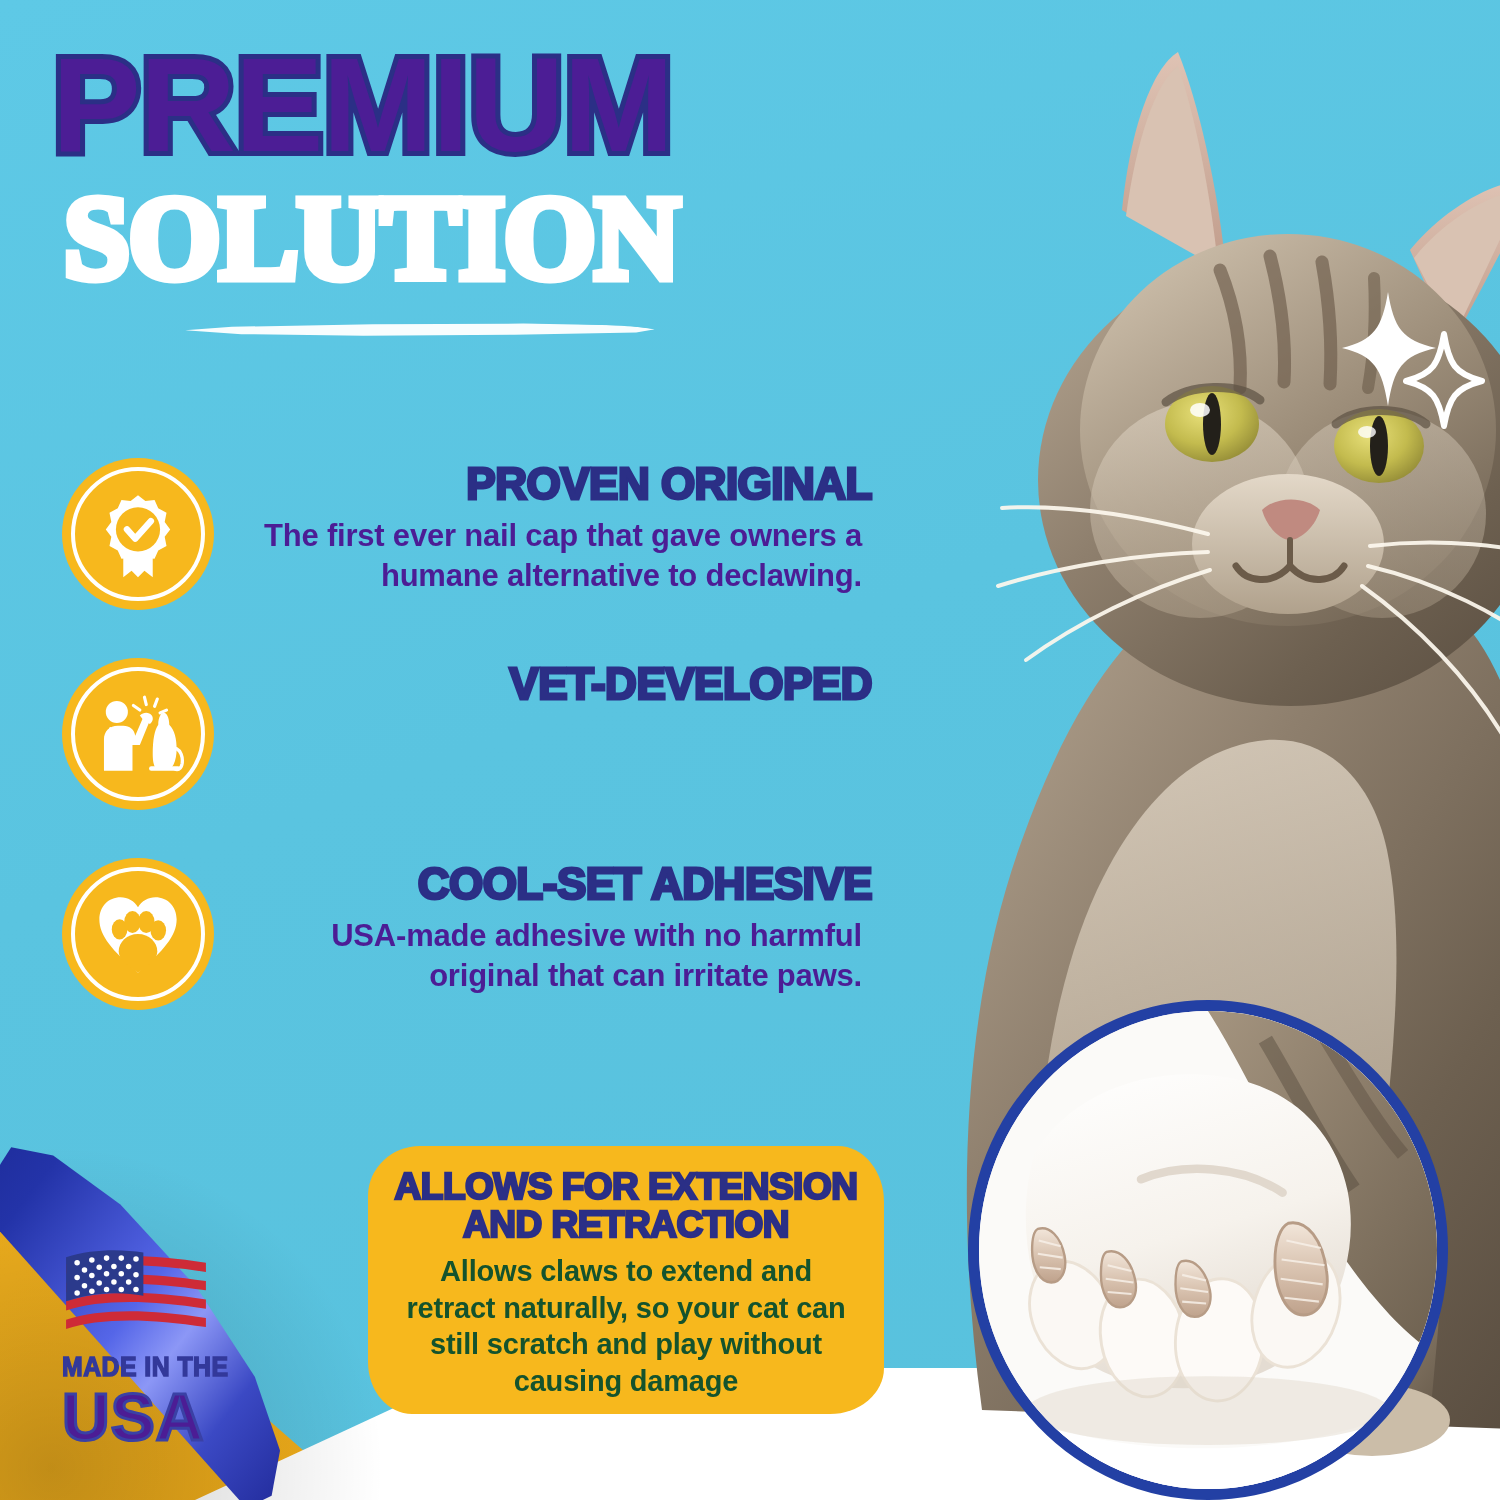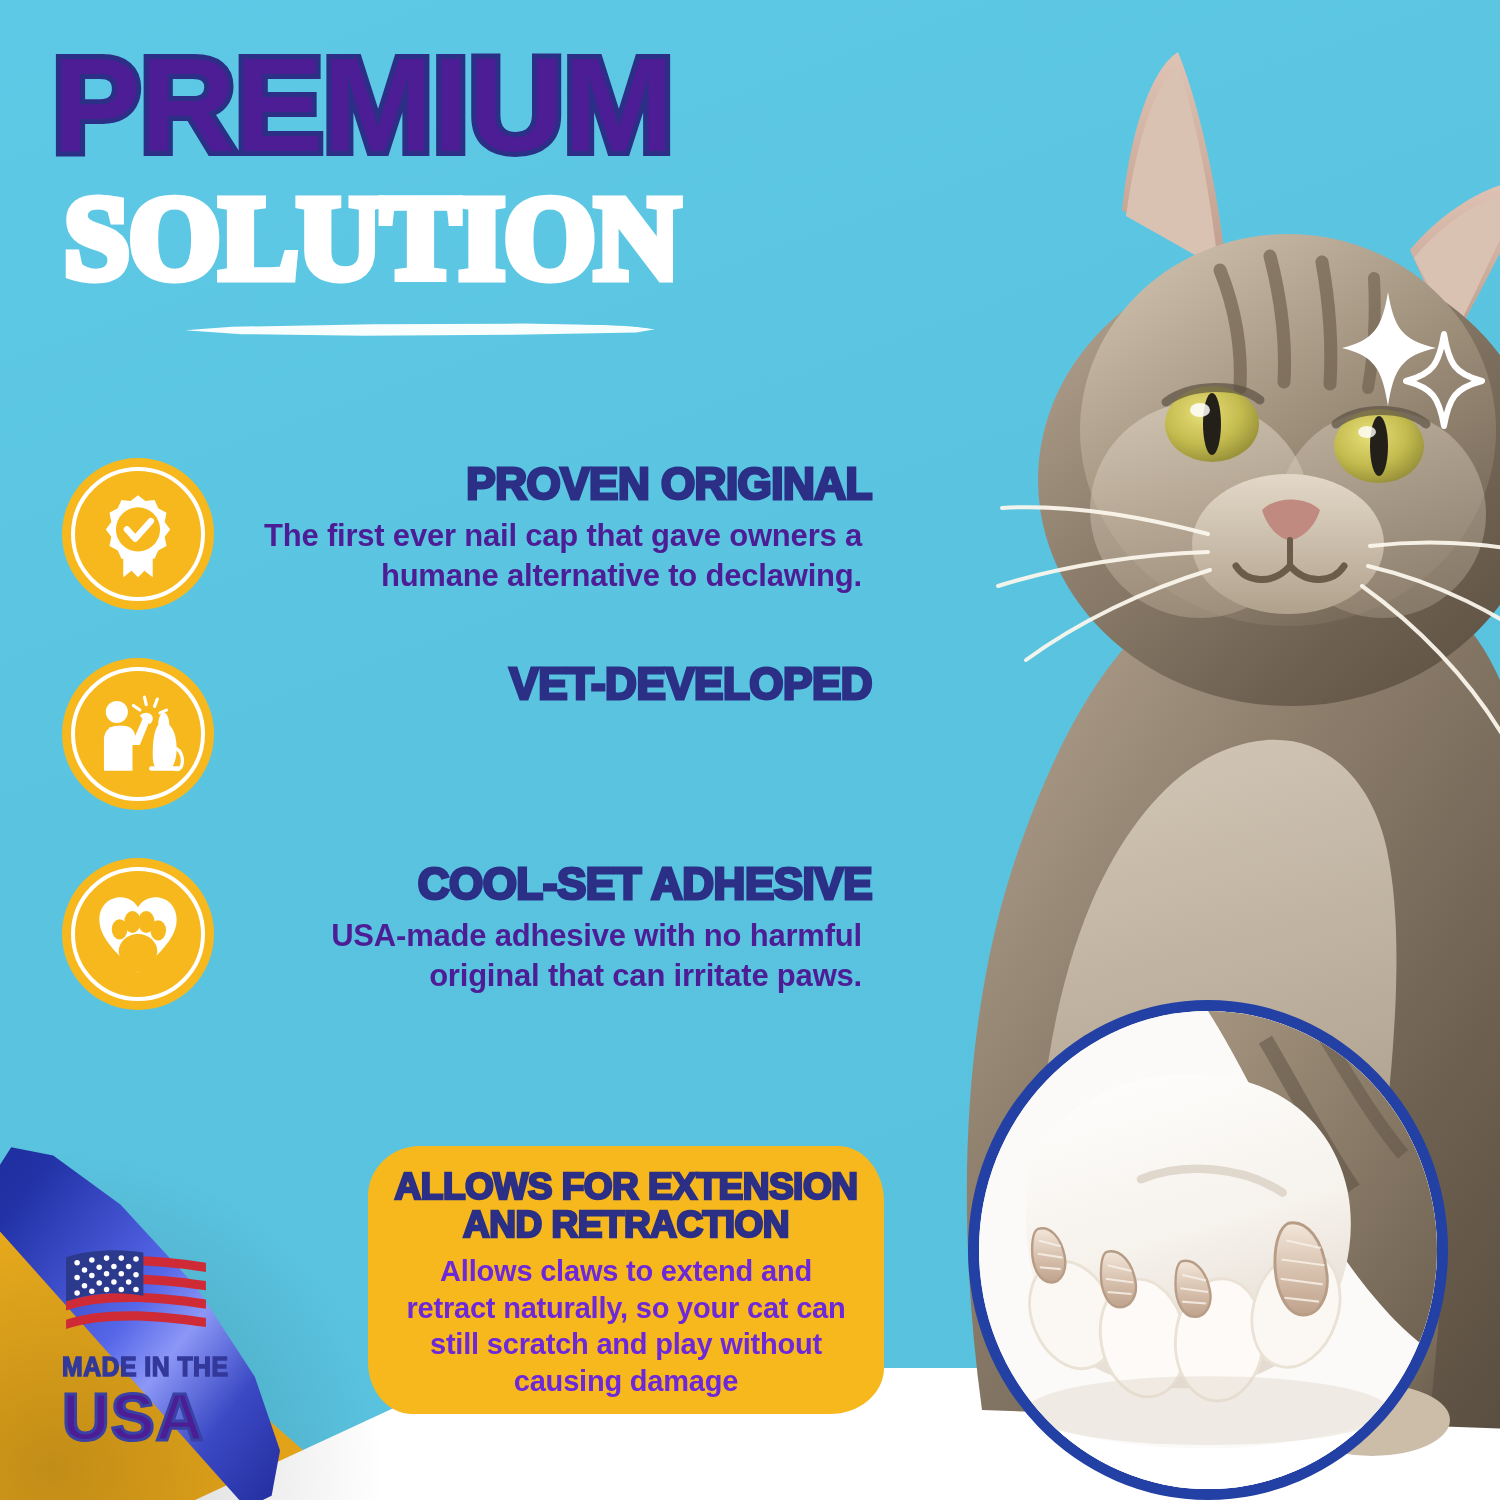--- a/index.html
+++ b/index.html
@@ -210,21 +210,21 @@
     color:#2b2f86;
     -webkit-text-stroke:2.5px #2b2f86;
     paint-order:stroke fill;
     margin-bottom:9px;
   }
   .c-body{
     font-family:"Liberation Sans", sans-serif;
     font-weight:bold;
     font-size:29px;
     line-height:1.26;
-    color:#6d28d9;
+    color:#14532d;
     letter-spacing:-.2px;
   }
 </style>
 </head>
 <body>
 
 <div id="poster">
 
   <div class="gold-underlay"></div>
 

